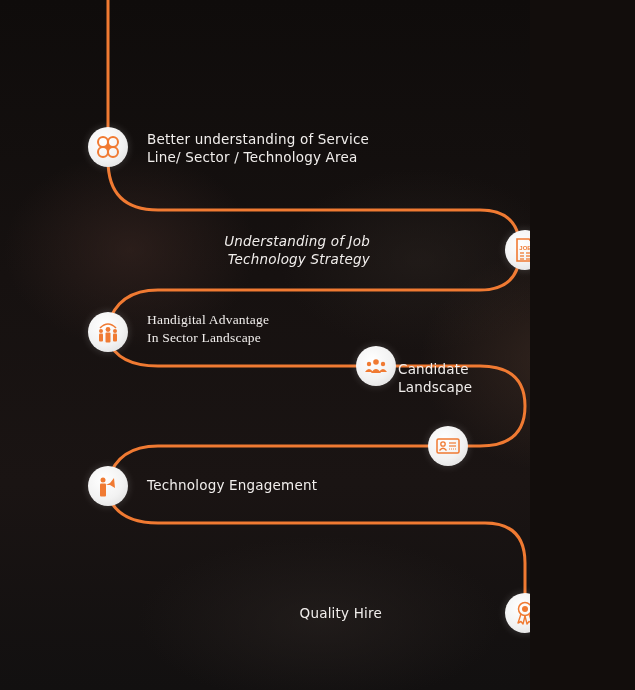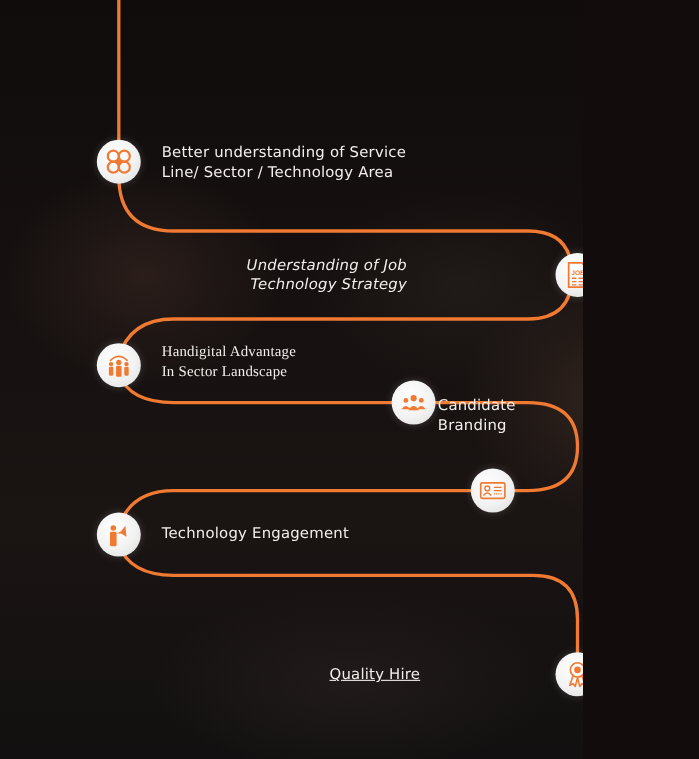--- a/index.html
+++ b/index.html
@@ -90,21 +90,21 @@
           <path d="M2 19 Q6 13 10 19 Z"></path>
         <circle cx="20" cy="11" r="2.2"></circle>
           <path d="M16 19 Q20 13 24 19 Z"></path>
         <circle cx="13" cy="9" r="2.8"></circle>
           <path d="M8 20 Q13 12 18 20 Z"></path>
       </g>
     </svg>
   </div>
   <div class="label" style="left:398px;top:329px;margin-top:31px;">
     <div>Candidate</div>
-    <div>Branding</div>
+    <div>Landscape</div>
   </div>
 
   <div class="node" style="left:428px;top:426px;">
     <svg viewBox="0 0 26 26">
       <rect x="2" y="6" width="22" height="14" rx="1.5" fill="none" stroke="#f07a32" stroke-width="1.5"></rect>
       <circle cx="8" cy="11" r="2.2" fill="none" stroke="#f07a32" stroke-width="1.3"></circle>
       <path d="M4.5 17.5 Q8 13 11.5 17.5" fill="none" stroke="#f07a32" stroke-width="1.3"></path>
       <g stroke="#f07a32" stroke-width="1.2">
         <line x1="14" y1="10" x2="21" y2="10"></line>
           <line x1="14" y1="13" x2="21" y2="13"></line>
@@ -126,17 +126,17 @@
     <div>Technology Engagement</div>
   </div>
 
   <div class="node" style="left:505px;top:593px;">
     <svg viewBox="0 0 26 26">
       <circle cx="13" cy="9" r="6.5" fill="none" stroke="#f07a32" stroke-width="1.5"></circle>
       <circle cx="13" cy="9" r="3" fill="#f07a32"></circle>
       <path d="M9 14 L6 23 L9 21.5 L11 24 L13 16 M17 14 L20 23 L17 21.5 L15 24 L13 16" fill="none" stroke="#f07a32" stroke-width="1.4" stroke-linejoin="round"></path>
     </svg>
   </div>
-  <div class="label right" style="right:148px;top:604px;text-decoration:underline;">
+  <div class="label right" style="right:148px;top:604px;">
     <div>Quality Hire</div>
   </div>
 
 </div>
 
 </body></html>

